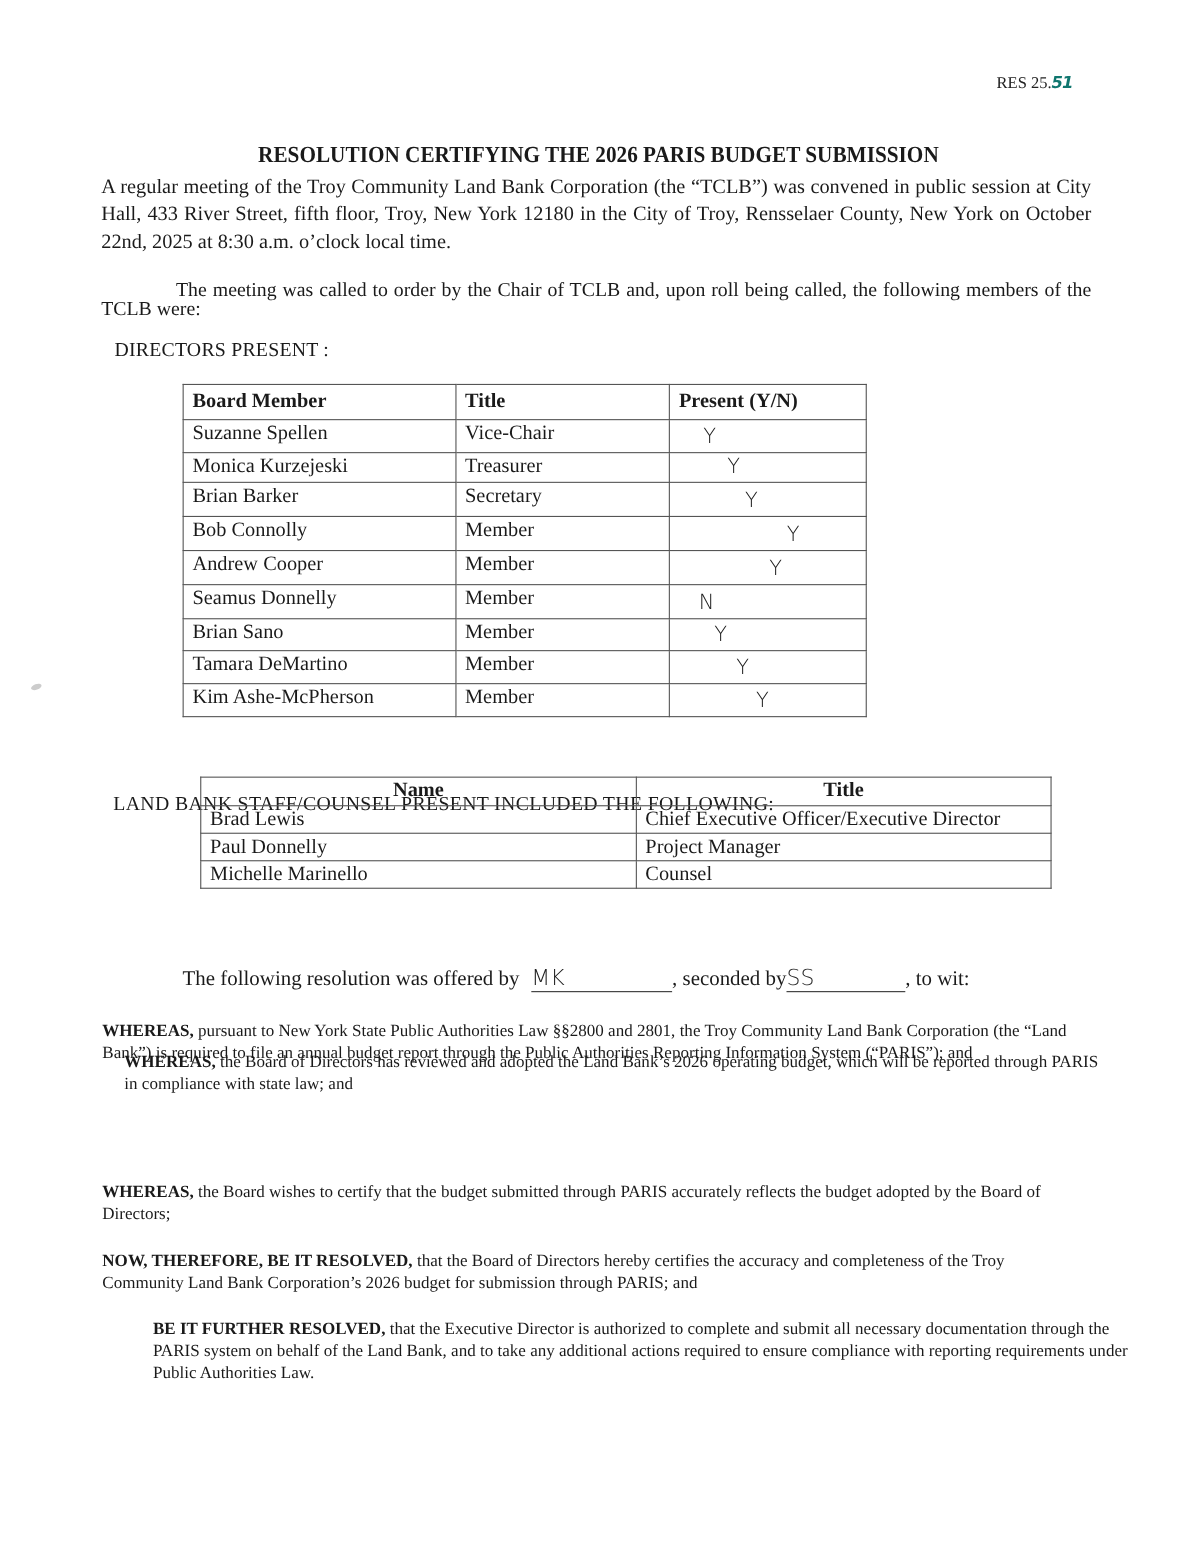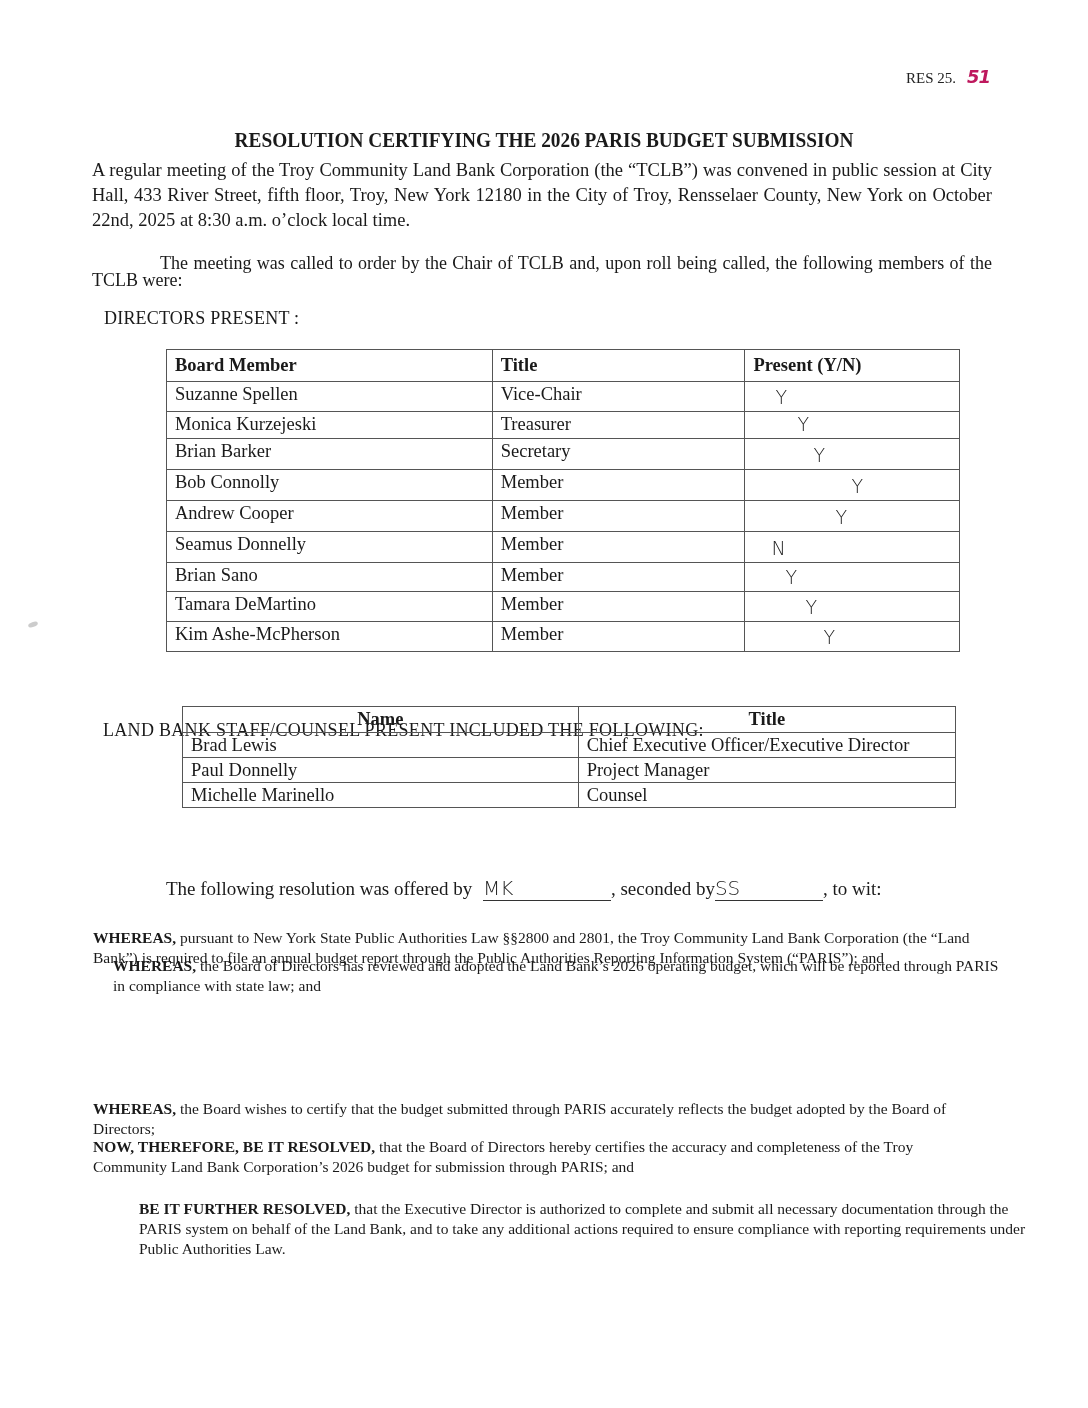--- a/index.html
+++ b/index.html
@@ -3,32 +3,32 @@
 <meta charset="utf-8">
 <style>
   html, body { margin: 0; padding: 0; background: #ffffff; }
   body {
     width: 1088px; height: 1408px; position: relative; overflow: hidden;
     font-family: "Liberation Serif", "DejaVu Serif", serif;
     color: #1a1a1a;
   }
   .abs { position: absolute; }
   .res-num { left: 906px; top: 66px; font-size: 15px; color: #222; }
-  .res-num .hand { font-family: "DejaVu Sans", sans-serif; font-weight: bold; font-size: 18px; color: #be185d; font-style: italic; letter-spacing: -1px; margin-left: 11px; }
+  .res-num .hand { font-family: "DejaVu Sans", sans-serif; font-weight: bold; font-size: 15px; color: #0f766e; font-style: italic; letter-spacing: -1px; }
 
   .title { left: 0; width: 1088px; top: 128px; text-align: center; font-weight: bold; font-size: 21px; letter-spacing: 0px; transform: scaleX(0.92); }
   .intro { left: 92px; top: 158px; width: 900px; font-size: 18.5px; line-height: 25px; text-align: justify; text-align-last: left; }
   .called { left: 92px; top: 255px; width: 900px; font-size: 18px; line-height: 17px; text-indent: 68px; text-align: justify; }
   .dir-present { left: 104px; top: 308px; font-size: 18px; letter-spacing: 0.2px; }
 
   table { border-collapse: collapse; position: absolute; }
   td, th { border: 1px solid #555; padding: 0 8px; font-size: 18.5px; text-align: left; font-weight: normal; vertical-align: top; }
   th { font-weight: bold; }
 
-  .board { left: 166px; top: 349px; width: 794px; }
+  .board { left: 166px; top: 349px; width: 622px; }
   .board th { height: 31px; line-height: 31px; vertical-align: middle; }
   .board td { height: 25.7px; line-height: 25px; padding-top: 0; padding-bottom: 0; }
   .board col.c1 { width: 299px; }
   .board col.c2 { width: 232px; }
   .board col.c3 { width: 197px; }
   .hw { font-family: "DejaVu Sans", sans-serif; font-size: 19px; color: #222; font-weight: 300; display: inline-block; }
 
   .staff-label { left: 103px; top: 676px; font-size: 18px; letter-spacing: 0.3px; margin-top: 44px; }
   .staff { left: 182px; top: 706px; width: 774px; }
   .staff th { text-align: center; height: 25px; line-height: 25px; }
@@ -39,21 +39,21 @@
   .offered { left: 166px; top: 876px; font-size: 19px; white-space: nowrap; }
   .blank { display: inline-block; border-bottom: 1px solid #333; text-align: left; position: relative; top: 0; }
   .blank .hw { font-size: 20px; }
   .b1 { width: 128px; margin-left: 6px; }
   .b2 { width: 108px; }
 
   .clause { left: 93px; width: 890px; font-size: 15.5px; line-height: 20px; }
   .clause b { font-weight: bold; }
   .c-1 { top: 928px; }
   .c-2 { top: 956px; margin-left: 20px; }
-  .c-3 { top: 1074px; margin-top: 25px; }
+  .c-3 { top: 1074px; }
   .c-4 { top: 1137px; }
   .c-5 { top: 1199px; margin-left: 46px; }
 
   .speck { left: 28px; top: 622px; width: 10px; height: 5px; background: #ccc; border-radius: 50%; transform: rotate(-20deg); }
 </style>
 </head>
 <body>
 
 <div class="abs res-num">
   <span>RES 25.</span><span class="hand">51</span>

